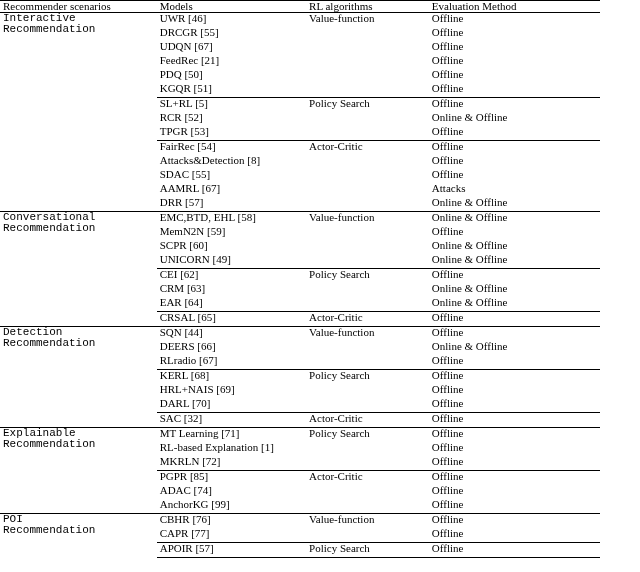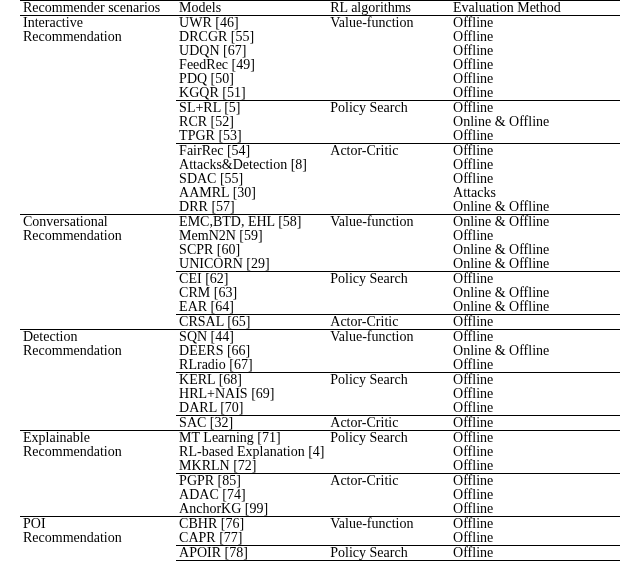--- a/index.html
+++ b/index.html
@@ -13,23 +13,22 @@
     font-family: "Liberation Serif", serif;
     color: #000000;
     overflow: hidden;
   }
   #table-wrap {
     width: 640px;
   }
   table.rec-table {
     width: 600px;
     border-collapse: collapse;
-    font-size: 14px;
+    font-size: 11px;
     line-height: 1.0;
-    margin-left: 20px;
   }
   table.rec-table td, table.rec-table th {
     padding: 0;
     vertical-align: top;
     text-align: left;
     font-weight: normal;
   }
   .hdr-row td {
     border-top: 1.3px solid #000;
     border-bottom: 0.9px solid #000;
@@ -70,20 +69,21 @@
   .algo-cell {
     padding-left: 3px !important;
     vertical-align: middle;
   }
   .rule-top {
     border-top: 0.9px solid #000;
   }
   .scen-line {
     display: block;
     white-space: nowrap;
+    font-family: Liberation Mono, monospace;
   }
 </style>
 </head>
 <body>
 
 <div id="table-wrap">
 <table class="rec-table">
   <tbody>
 
     <tr class="hdr-row">
@@ -104,21 +104,21 @@
     </tr>
     <tr>
       <td class="cell c-model">DRCGR [55]</td>
       <td class="cell c-eval">Offline</td>
     </tr>
     <tr>
       <td class="cell c-model">UDQN [67]</td>
       <td class="cell c-eval">Offline</td>
     </tr>
     <tr>
-      <td class="cell c-model">FeedRec [49]</td>
+      <td class="cell c-model">FeedRec [21]</td>
       <td class="cell c-eval">Offline</td>
     </tr>
     <tr>
       <td class="cell c-model">PDQ [50]</td>
       <td class="cell c-eval">Offline</td>
     </tr>
     <tr>
       <td class="cell c-model">KGQR [51]</td>
       <td class="cell c-eval">Offline</td>
     </tr>
@@ -142,21 +142,21 @@
     </tr>
     <tr>
       <td class="cell c-model">Attacks&amp;Detection [8]</td>
       <td class="cell c-eval">Offline</td>
     </tr>
     <tr>
       <td class="cell c-model">SDAC [55]</td>
       <td class="cell c-eval">Offline</td>
     </tr>
     <tr>
-      <td class="cell c-model">AAMRL [30]</td>
+      <td class="cell c-model">AAMRL [67]</td>
       <td class="cell c-eval">Attacks</td>
     </tr>
     <tr>
       <td class="cell c-model">DRR [57]</td>
       <td class="cell c-eval">Online &amp; Offline</td>
     </tr>
 
     <tr class="grp-top">
       <td class="cell scen-cell c-scen" rowspan="8">
         <span class="scen-line">Conversational</span>
@@ -168,21 +168,21 @@
     </tr>
     <tr>
       <td class="cell c-model">MemN2N [59]</td>
       <td class="cell c-eval">Offline</td>
     </tr>
     <tr>
       <td class="cell c-model">SCPR [60]</td>
       <td class="cell c-eval">Online &amp; Offline</td>
     </tr>
     <tr>
-      <td class="cell c-model">UNICORN [29]</td>
+      <td class="cell c-model">UNICORN [49]</td>
       <td class="cell c-eval">Online &amp; Offline</td>
     </tr>
     <tr>
       <td class="cell c-model rule-top">CEI [62]</td>
       <td class="cell algo-cell c-algo rule-top" rowspan="3">Policy Search</td>
       <td class="cell c-eval rule-top">Offline</td>
     </tr>
     <tr>
       <td class="cell c-model">CRM [63]</td>
       <td class="cell c-eval">Online &amp; Offline</td>
@@ -236,21 +236,21 @@
     <tr class="grp-top">
       <td class="cell scen-cell c-scen" rowspan="6">
         <span class="scen-line">Explainable</span>
         <span class="scen-line">Recommendation</span>
       </td>
       <td class="cell c-model">MT Learning [71]</td>
       <td class="cell algo-cell c-algo" rowspan="3">Policy Search</td>
       <td class="cell c-eval">Offline</td>
     </tr>
     <tr>
-      <td class="cell c-model">RL-based Explanation [4]</td>
+      <td class="cell c-model">RL-based Explanation [1]</td>
       <td class="cell c-eval">Offline</td>
     </tr>
     <tr>
       <td class="cell c-model">MKRLN [72]</td>
       <td class="cell c-eval">Offline</td>
     </tr>
     <tr>
       <td class="cell c-model rule-top">PGPR [85]</td>
       <td class="cell algo-cell c-algo rule-top" rowspan="3">Actor-Critic</td>
       <td class="cell c-eval rule-top">Offline</td>
@@ -271,19 +271,19 @@
       </td>
       <td class="cell c-model">CBHR [76]</td>
       <td class="cell algo-cell c-algo" rowspan="2">Value-function</td>
       <td class="cell c-eval">Offline</td>
     </tr>
     <tr>
       <td class="cell c-model">CAPR [77]</td>
       <td class="cell c-eval">Offline</td>
     </tr>
     <tr class="last-row">
-      <td class="cell c-model rule-top">APOIR [78]</td>
+      <td class="cell c-model rule-top">APOIR [57]</td>
       <td class="cell algo-cell c-algo rule-top">Policy Search</td>
       <td class="cell c-eval rule-top">Offline</td>
     </tr>
   </tbody>
 </table>
 </div>
 
 </body></html>

